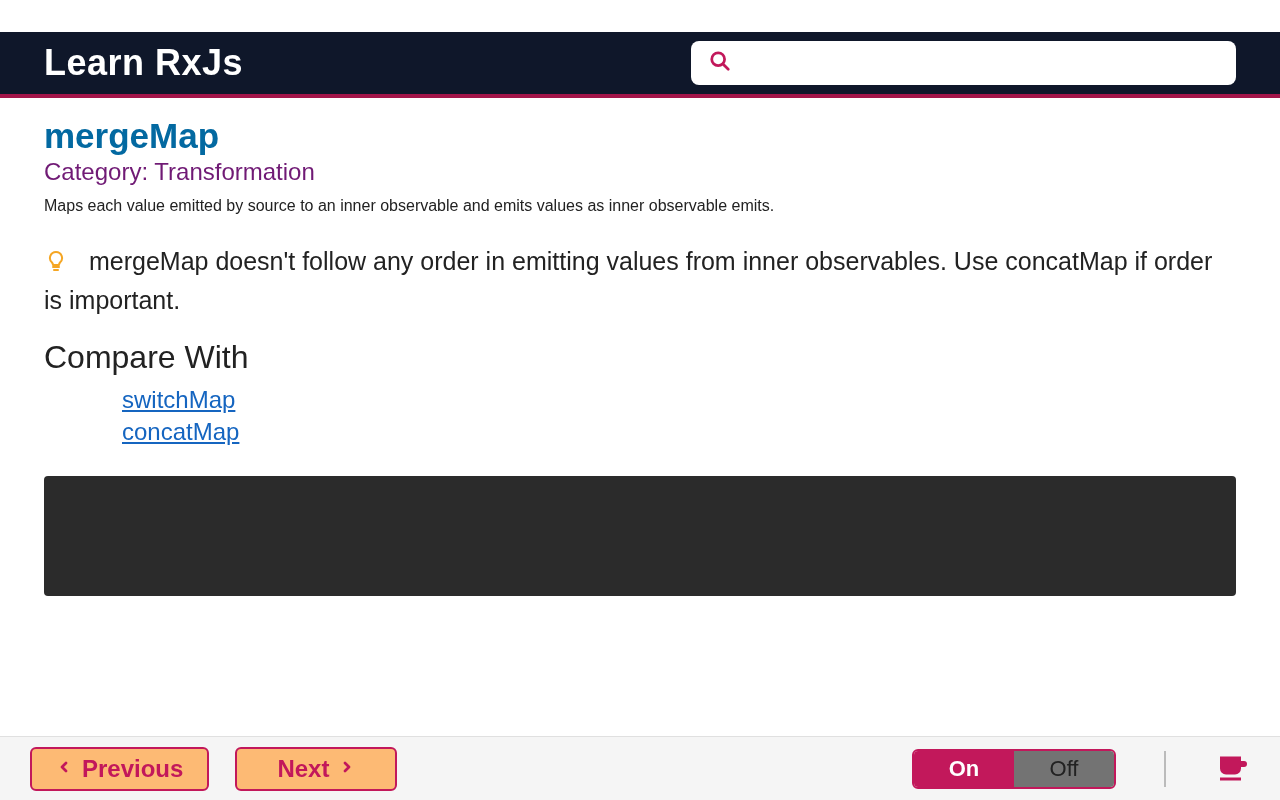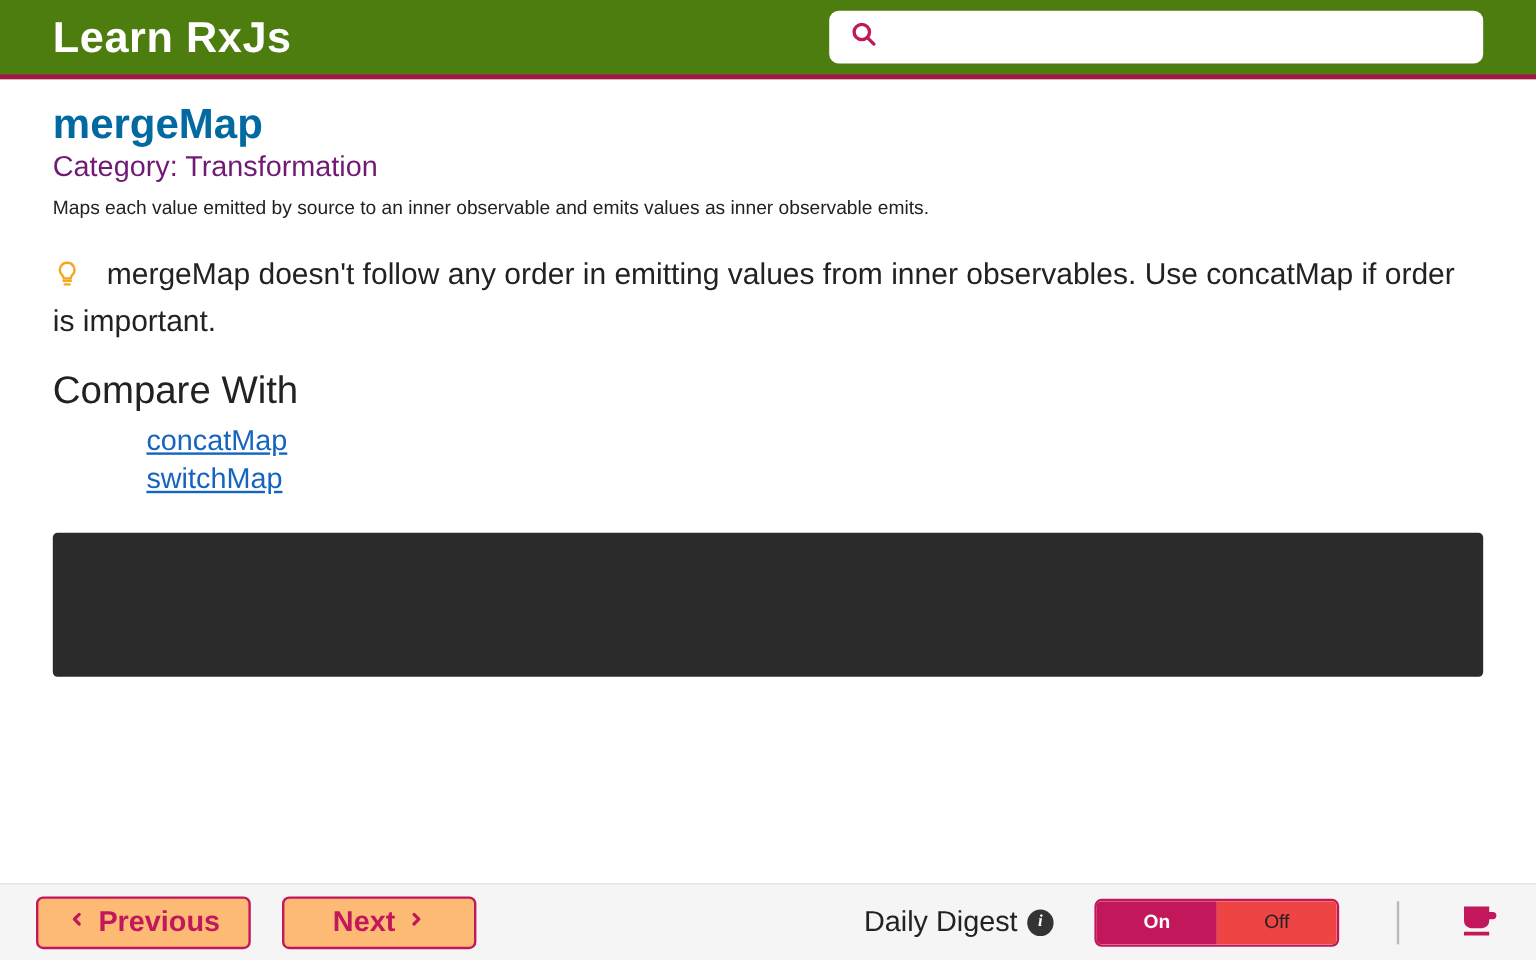--- a/index.html
+++ b/index.html
@@ -1,27 +1,28 @@
 <!DOCTYPE html>
 <html><head>
 <meta charset="utf-8">
 <style>
   * { margin: 0; padding: 0; box-sizing: border-box; }
   html, body { width: 1280px; height: 800px; font-family: 'Segoe UI', 'Helvetica Neue', Arial, sans-serif; overflow: hidden; }
   body { display: flex; flex-direction: column; background: #fff; }
 
   
   .header {
-    background: #4d7c0f;
+    background: #0f172a;
     display: flex;
     align-items: center;
     padding: 8px 44px;
     gap: 36px;
     border-bottom: 4px solid #a31549;
     height: 66px;
+    margin-top: 32px;
   }
   .brand { color: #fff; font-size: 36px; font-weight: 600; letter-spacing: 0.5px; }
   .search-wrap { flex: 1; margin-left: auto; max-width: 545px; }
   .search-wrap-inner { position: relative; }
   .search-input {
     width: 100%; height: 44px; border-radius: 8px; border: none;
     padding-left: 54px; font-size: 18px; background: #fff;
   }
   .search-icon { position: absolute; left: 18px; top: 50%; transform: translateY(-50%); color: #c2185b; }
 
@@ -52,23 +53,23 @@
     display: inline-flex; align-items: center; gap: 10px; cursor: pointer;
   }
   .nav-btn.next { padding: 6px 40px; }
   .spacer { flex: 1; }
   .digest-label { font-size: 24px; color: #222; display: inline-flex; align-items: center; gap: 8px; margin-right: 8px; }
   .info-badge { display:inline-flex; width:22px; height:22px; background:#333; color:#fff; border-radius:50%; align-items:center; justify-content:center; font-size:14px; font-weight:bold; font-style: italic; font-family: serif;}
   .toggle {
     display: inline-flex; border: 2px solid #c2185b; border-radius: 6px; overflow: hidden;
     height: 40px;
   }
-  .toggle-half { width: 100px; display:flex; align-items:center; justify-content:center; font-size: 16px; cursor:pointer; }
+  .toggle-half { width: 100px; display:flex; align-items:center; justify-content:center; font-size: 22px; cursor:pointer; }
   .toggle-on { background: #c2185b; color: #fff; font-weight: 600; }
-  .toggle-off { background: #ef4444; color: #222; }
+  .toggle-off { background: #737373; color: #222; }
   .vsep { width: 2px; height: 36px; background: #bbb; margin: 0 22px; }
   .coffee { color: #c2185b; cursor: pointer; }
   .chevron { display:inline-block; }
 </style>
 </head>
 <body>
 
 <div class="header">
   <div class="brand">Learn RxJs</div>
   <div class="search-wrap">
@@ -95,22 +96,22 @@
           <path d="M9 18h6"></path>
           <path d="M10 21h4"></path>
           <path d="M12 3a6 6 0 0 0-4 10.5c.7.8 1 1.5 1 2.5h6c0-1 .3-1.7 1-2.5A6 6 0 0 0 12 3z"></path>
         </svg>
     </span><span>mergeMap doesn't follow any order in emitting values from inner observables. Use concatMap if order is important.</span>
   </p>
 
 
   <h2 class="h2">Compare With</h2>
   <ul class="compare-list">
+    <li><a href="#">switchMap</a></li>
     <li><a href="#">concatMap</a></li>
-    <li><a href="#">switchMap</a></li>
   </ul>
 
   <div class="codeblock"></div>
 </div>
 
 <div class="footer">
   <button class="nav-btn">
     <span class="chevron">
       <svg width="16" height="20" viewBox="0 0 24 24" fill="none" stroke="currentColor" stroke-width="4" stroke-linecap="round" stroke-linejoin="round">
           <polyline points="15 18 9 12 15 6"></polyline>
@@ -120,24 +121,20 @@
   </button>
   <button class="nav-btn next">
     <span>Next</span>
     <span class="chevron">
       <svg width="16" height="20" viewBox="0 0 24 24" fill="none" stroke="currentColor" stroke-width="4" stroke-linecap="round" stroke-linejoin="round">
           <polyline points="9 18 15 12 9 6"></polyline>
         </svg>
     </span>
   </button>
   <div class="spacer"></div>
-  <span class="digest-label">
-    <span>Daily Digest</span>
-    <span class="info-badge">i</span>
-  </span>
   <div class="toggle">
     <div class="toggle-half toggle-on">On</div>
     <div class="toggle-half toggle-off">Off</div>
   </div>
   <div class="vsep"></div>
   <span class="coffee">
     <svg width="36" height="36" viewBox="0 0 24 24" fill="currentColor">
         <path d="M4 19h14v2H4zM20 8h-2V5H4v8a4 4 0 0 0 4 4h6a4 4 0 0 0 4-4v-1h2a2 2 0 0 0 0-4zm0 2h-2V10h2z"></path>
       </svg>
   </span>

